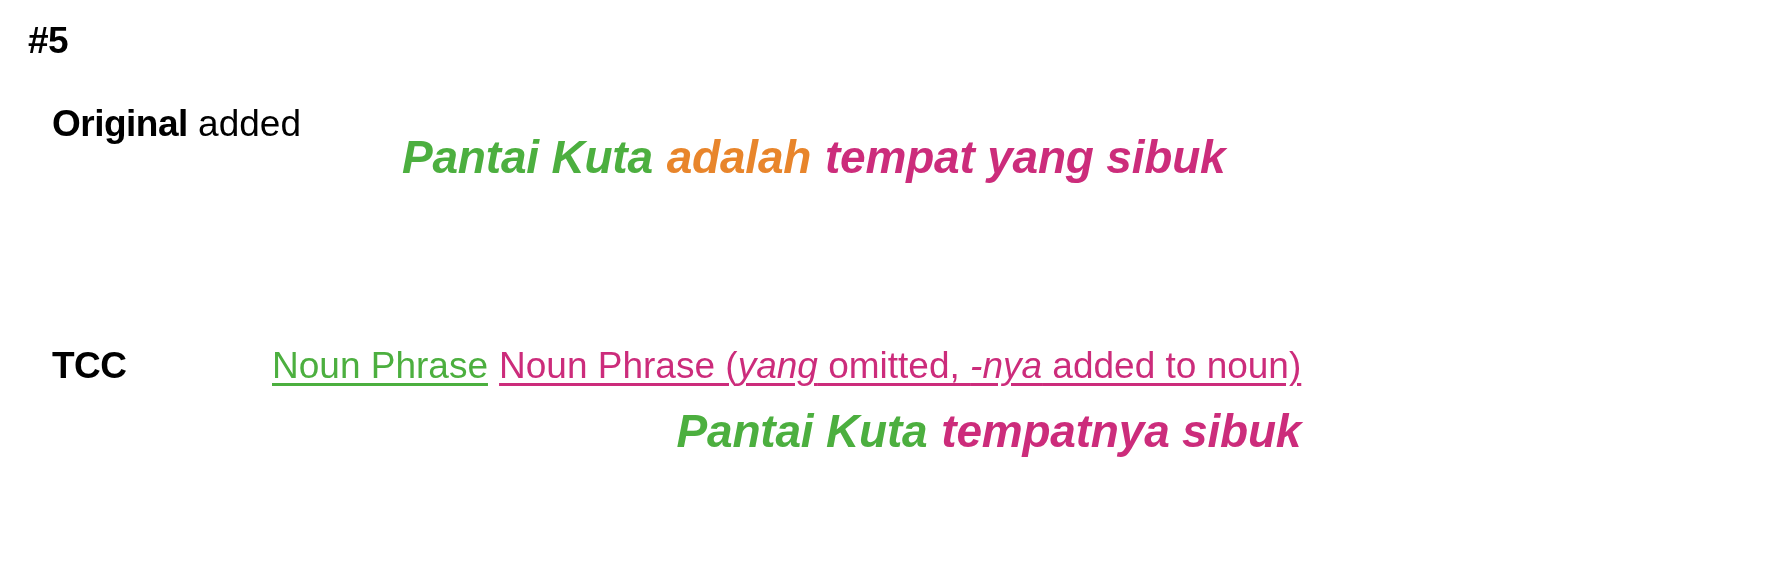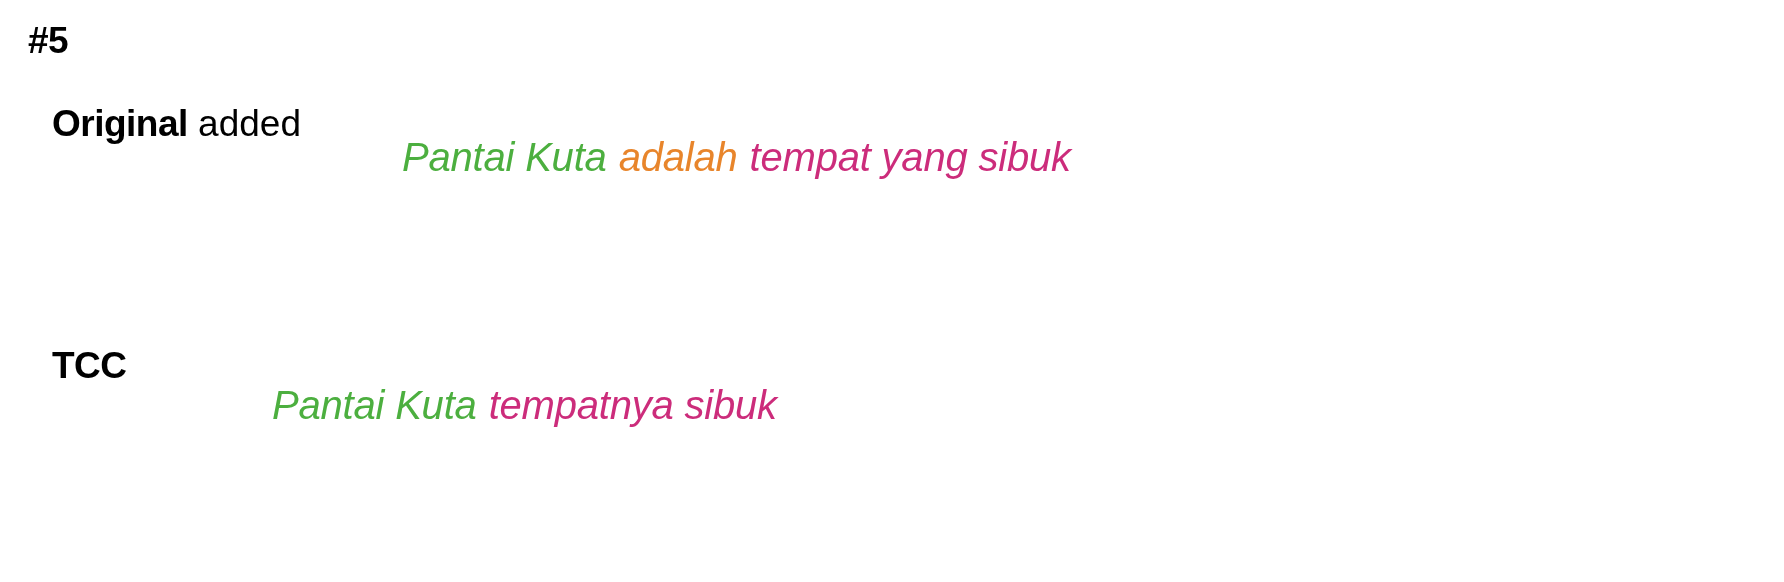--- a/index.html
+++ b/index.html
@@ -73,29 +73,29 @@
   }
   .syntax-line .seg {
     text-decoration: underline;
     text-decoration-thickness: 2.5px;
     text-underline-offset: 5px;
   }
   .syntax-line .seg.ital { font-style: italic; }
 
   
   .example-line {
-    font-size: 40px;
+    font-size: 46px;
     line-height: 46px;
     white-space: nowrap;
-    font-weight: normal;
+    font-weight: bold;
     font-style: italic;
     letter-spacing: -0.2px;
   }
   .row-original .example-line { margin-top: 34px; }
-  .row-tcc .example-line      { margin-top: 40px; }
+  .row-tcc .example-line      { margin-top: 18px; text-align: right; }
 
   
   .c-green   { color: #4CAF3F; }
   .c-coral   { color: #EC6A51; }
   .c-orange  { color: #E8852B; }
   .c-magenta { color: #CC2C7B; }
 
   .sp { display: inline-block; width: 0.30em; }
 </style>
 </head>
@@ -116,19 +116,20 @@
 
     </div>
   </div>
 
   <div class="row row-tcc">
 
     <div class="row-label"><span class="strong">TCC</span></div>
 
     <div class="row-body">
 
+      <div class="syntax-line"><span class="seg c-green">Noun Phrase</span><span class="sp"></span><span class="seg c-magenta">Noun Phrase (</span><span class="seg ital c-magenta">yang</span><span class="seg c-magenta"> omitted, </span><span class="seg ital c-magenta">-nya</span><span class="seg c-magenta"> added to noun)</span></div>
 
       <div class="example-line"><span class="c-green">Pantai Kuta</span><span class="sp"></span><span class="c-magenta">tempatnya sibuk</span></div>
 
     </div>
   </div>
 
 </div>
 
 </body></html>

